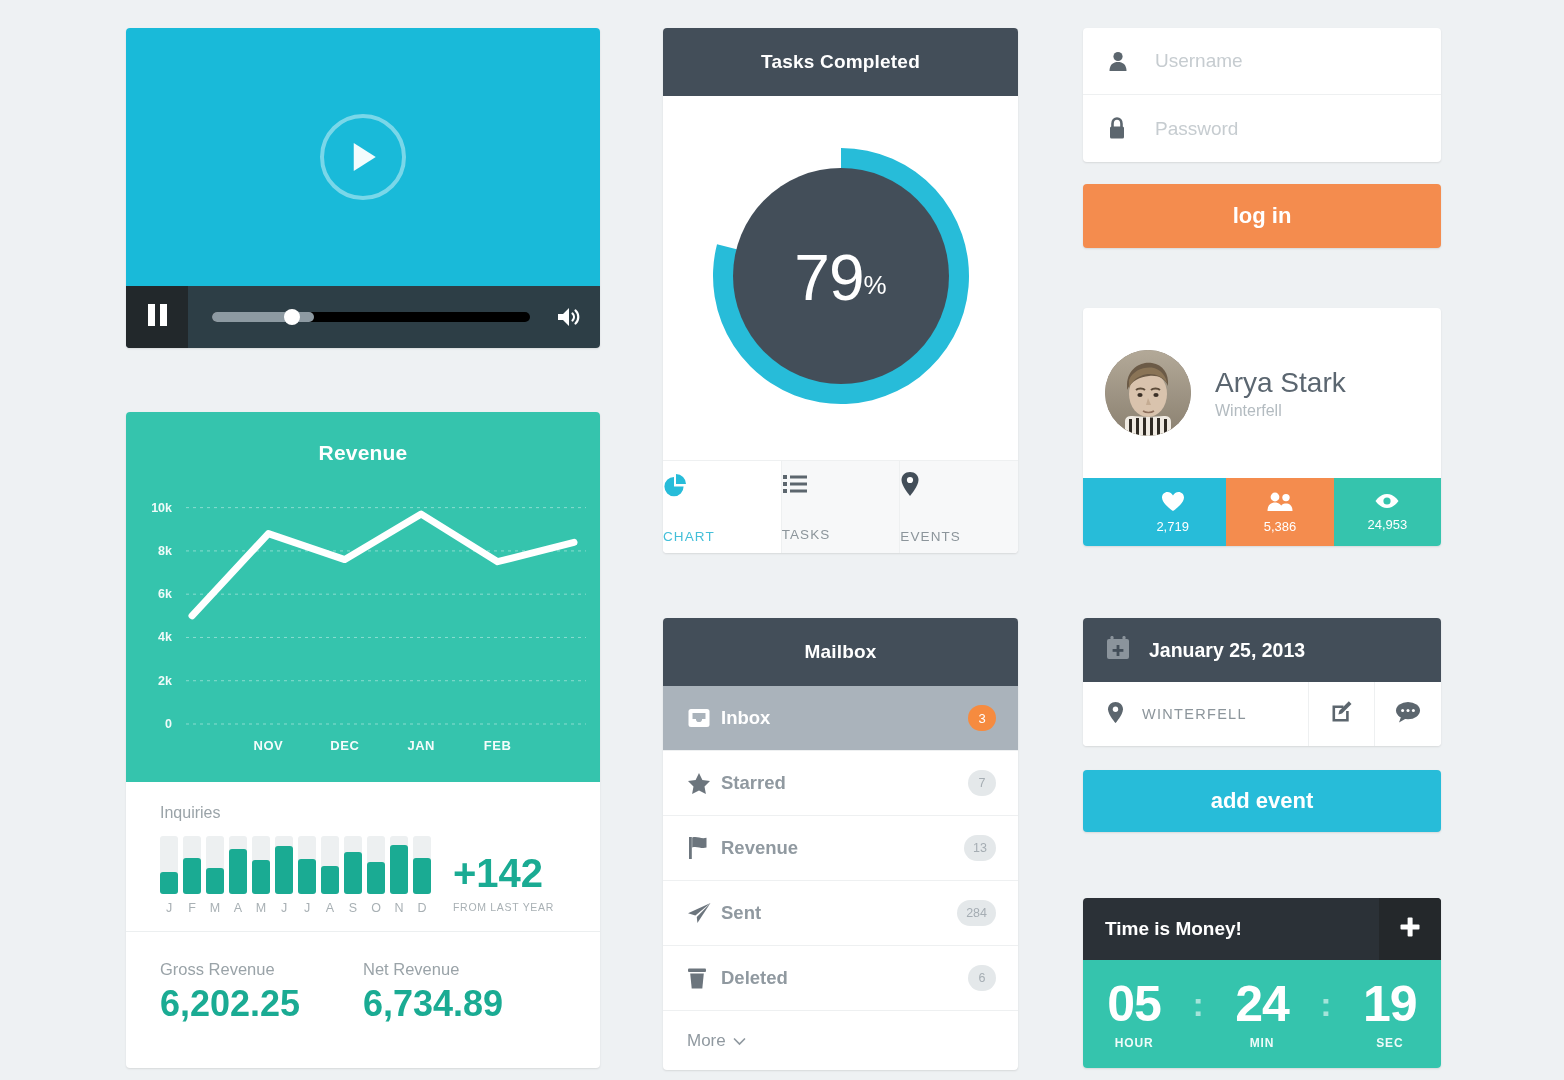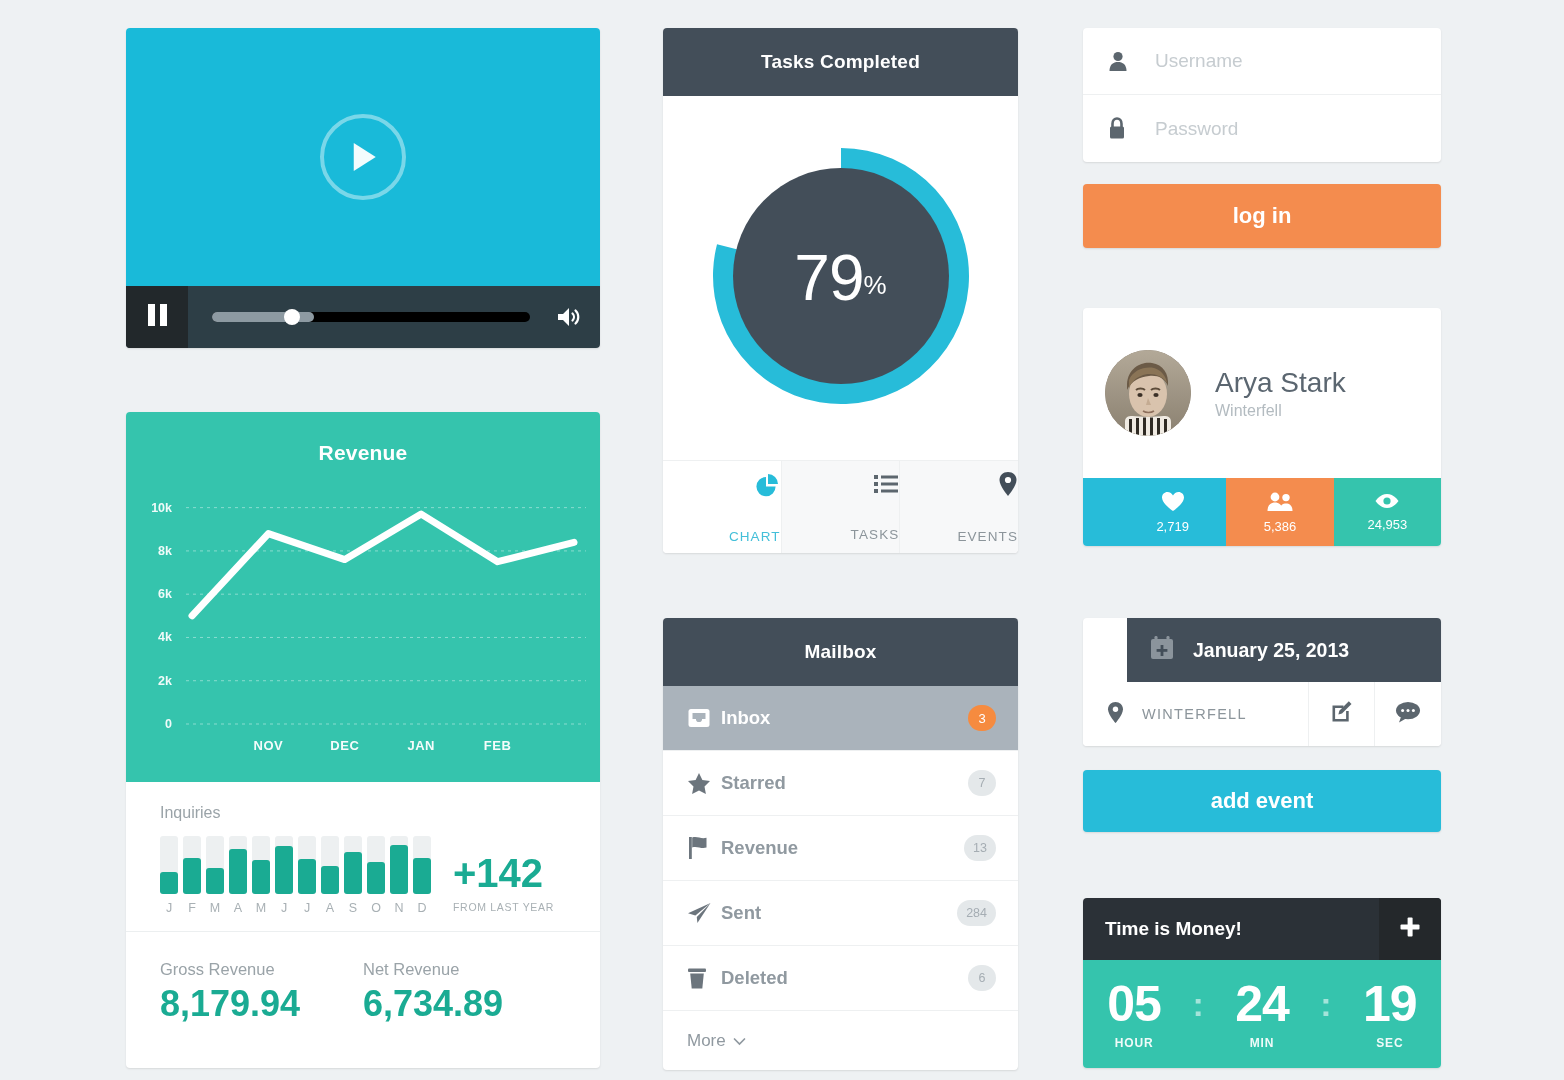--- a/index.html
+++ b/index.html
@@ -238,26 +238,25 @@
     transform: translate(-50%,-50%);
     color: #fff;
     white-space: nowrap;
   }
   .donut-num { font-size: 64px; font-weight: 300; letter-spacing: -1px; }
   .donut-pct { font-size: 26px; font-weight: 300; vertical-align: super; }
   .tab-row { display: flex; height: 93px; border-top: 1px solid #eef0f1; }
   .tabitem {
     flex: 1;
     display: flex; flex-direction: column;
-    align-items: flex-end; justify-content: center;
+    align-items: flex-start; justify-content: center;
     gap: 28px;
     cursor: pointer;
     background: #f7f8f9;
     border-left: 1px solid #eef0f1;
-    padding-left: 31px;
   }
   .tabitem:first-child { border-left: none; }
   .tabitem.active { background: #fff; }
   .tab-text { font-size: 13.5px; letter-spacing: 1.1px; color: #8c959b; }
   .tabitem.active .tab-text { color: #43bfd9; }
 
   
   #mailbox-card { left: 663px; top: 618px; width: 355px; height: 452px; overflow: hidden; }
   .mail-row {
     display: flex; align-items: center;
@@ -357,21 +356,20 @@
   .stat.followers { background: #f48c4e; }
   .stat.views { background: #35c4ad; }
 
   
   #date-card { left: 1083px; top: 618px; width: 358px; height: 128px; overflow: hidden; }
   .date-head {
     display: flex; align-items: center;
     height: 64px;
     background: #434e59;
     padding-left: 22px;
-    margin-left: 44px;
   }
   .date-text {
     color: #fff;
     font-size: 19.5px;
     font-weight: bold;
     margin-left: 18px;
   }
   .date-body { display: flex; height: 64px; background: #fff; }
   .date-loc {
     flex: 1;
@@ -587,21 +585,21 @@
         <div class="inq-right">
           <div class="inq-delta">+142</div>
           <div class="inq-sub">FROM LAST YEAR</div>
         </div>
       </div>
     </div>
 
     <div class="totals">
       <div class="total-block">
         <div class="total-label">Gross Revenue</div>
-        <div class="total-value">8,179.94</div>
+        <div class="total-value">6,202.25</div>
       </div>
       <div class="total-block">
         <div class="total-label">Net Revenue</div>
         <div class="total-value">6,734.89</div>
       </div>
     </div>
   </div>
 
   <div class="card" id="tasks-card">
     <div class="dark-head">Tasks Completed</div>

